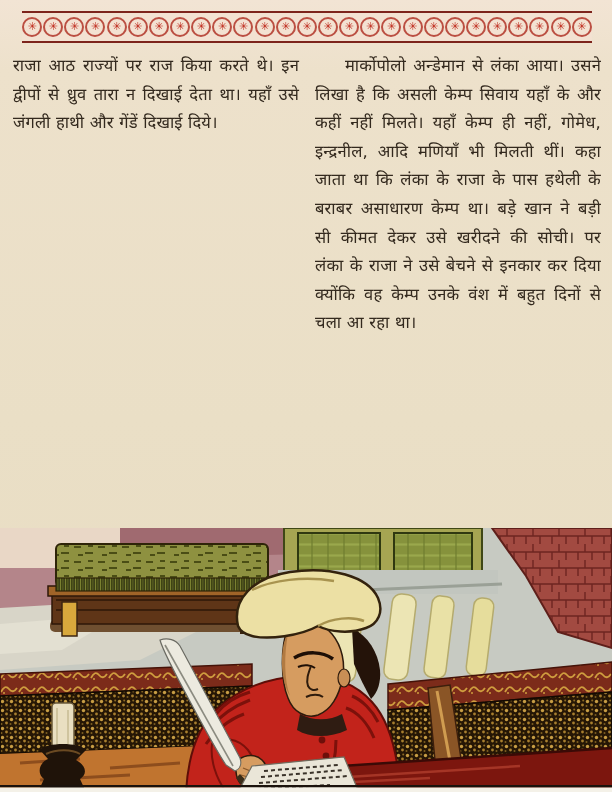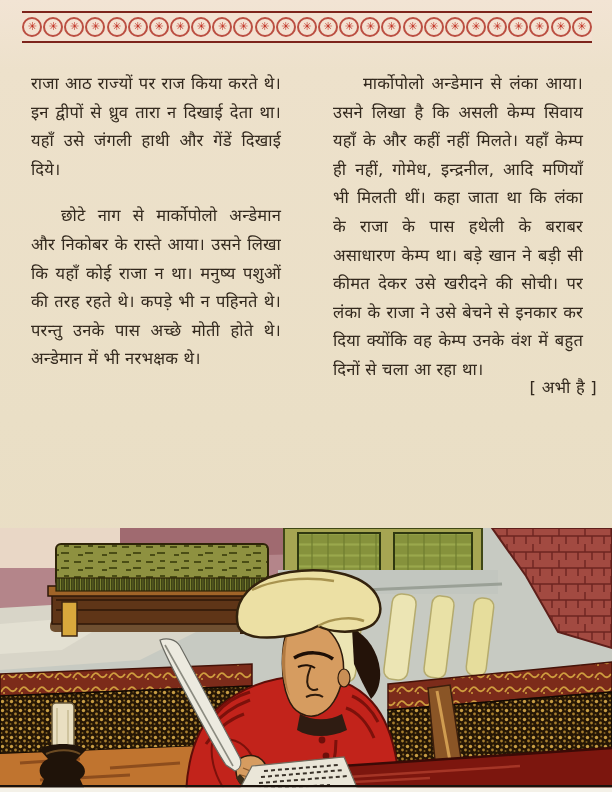--- a/index.html
+++ b/index.html
@@ -22,21 +22,21 @@
   }
   
   .columns {
     position:absolute; top:52px; left:13px; width:588px; height:478px;
     display:flex; gap:16px; overflow:hidden;
   }
   .col {
     width:286px; font-size:16.5px; line-height:28.6px; text-align:justify;
     color:#33291e; letter-spacing:0.2px;
   }
-  .col p { margin:18px; text-indent:30px; }
+  .col p { margin:0; text-indent:30px; }
   .col p.noindent { text-indent:0; }
   .marker { text-align:right; margin-top:-28.6px; line-height:28.6px; padding-right:4px; }
   
   .illustration { position:absolute; top:528px; left:0; width:612px; height:264px; }
   .illustration svg { display:block; }
 </style>
 </head>
 <body>
 
 <div class="page">
@@ -67,25 +67,23 @@
       <span>✳</span>
       <span>✳</span>
       <span>✳</span>
       <span>✳</span>
       <span>✳</span>
     </div>
 
   <div class="columns">
     <div class="col">
       <p class="noindent">राजा आठ राज्यों पर राज किया करते थे। इन द्वीपों से ध्रुव तारा न दिखाई देता था। यहाँ उसे जंगली हाथी और गेंडें दिखाई दिये।</p>
-      <p>छोटे नाग से मार्कोपोलो अन्डेमान और निकोबर के रास्ते आया। उसने लिखा कि यहाँ कोई राजा न था। मनुष्य पशुओं की तरह रहते थे। कपड़े भी न पहिनते थे। परन्तु उनके पास अच्छे मोती होते थे। अन्डेमान में भी नरभक्षक थे।</p>
     </div>
     <div class="col">
       <p>मार्कोपोलो अन्डेमान से लंका आया। उसने लिखा है कि असली केम्प सिवाय यहाँ के और कहीं नहीं मिलते। यहाँ केम्प ही नहीं, गोमेध, इन्द्रनील, आदि मणियाँ भी मिलती थीं। कहा जाता था कि लंका के राजा के पास हथेली के बराबर असाधारण केम्प था। बड़े खान ने बड़ी सी कीमत देकर उसे खरीदने की सोची। पर लंका के राजा ने उसे बेचने से इनकार कर दिया क्योंकि वह केम्प उनके वंश में बहुत दिनों से चला आ रहा था।</p>
-      <div class="marker">[ अभी है ]</div>
     </div>
   </div>
 
   <div class="illustration">
     <svg width="612" height="264" viewBox="0 0 612 264">
       <defs>
         <pattern id="fil" width="9" height="9" patternUnits="userSpaceOnUse">
           <rect width="9" height="9" fill="#251605"></rect>
           <circle cx="2.5" cy="2.5" r="1.7" fill="#c79d44"></circle>
           <circle cx="6.5" cy="6" r="1.4" fill="#a87f2e"></circle>

